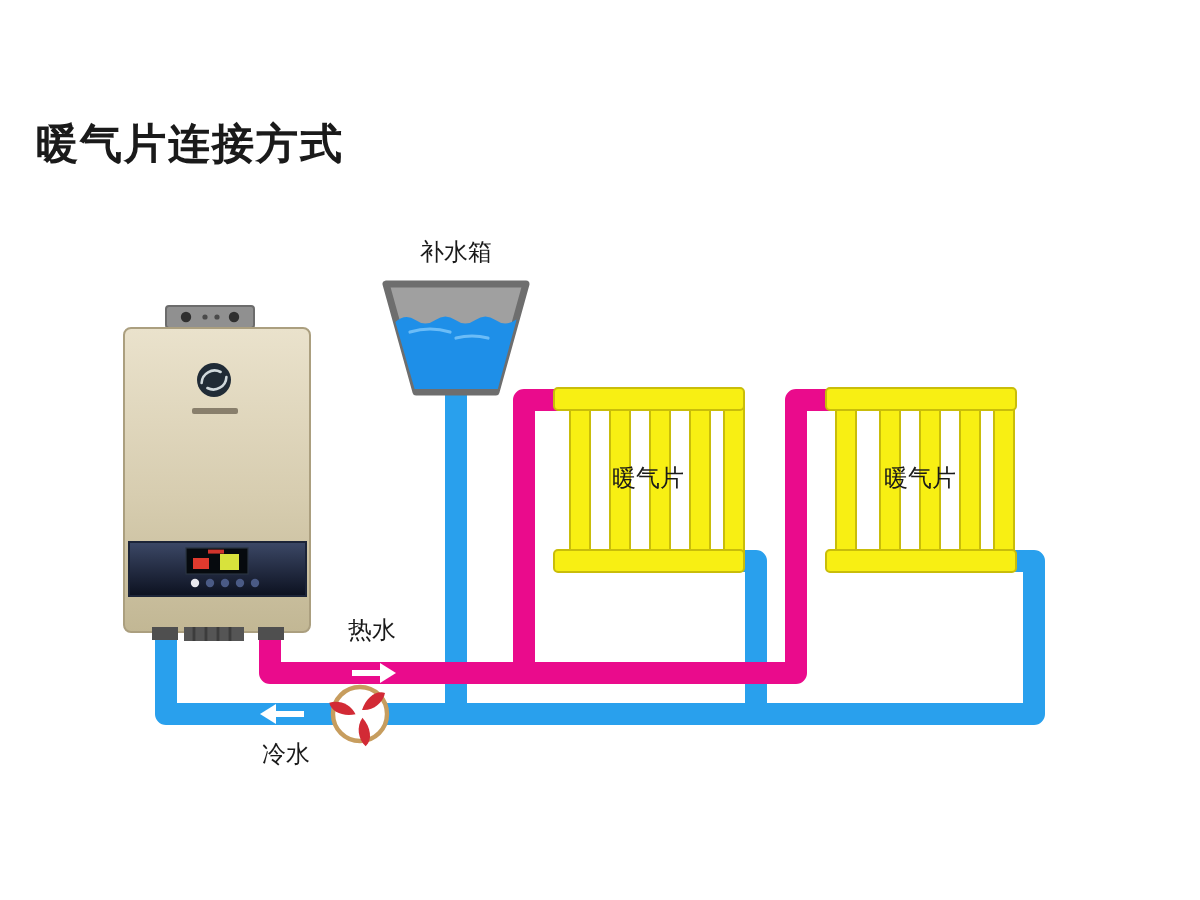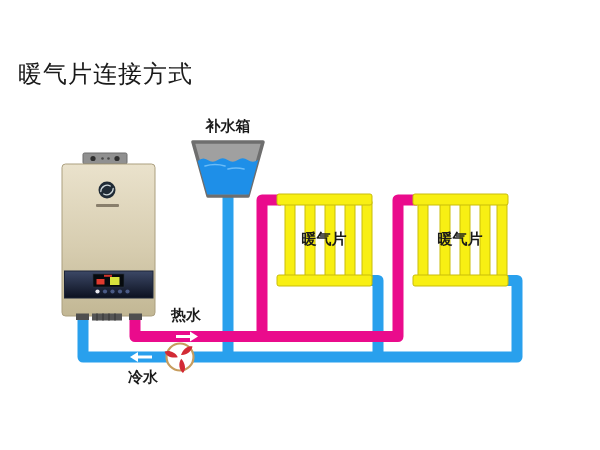--- a/index.html
+++ b/index.html
@@ -4,26 +4,26 @@
 <style>
   html,body{margin:0;padding:0;background:#fff;}
   #stage{
     position:relative;width:600px;height:450px;overflow:hidden;
     background:var(--background,#fff);
     font-family:"DejaVu Sans","Liberation Sans",sans-serif;
   }
   #diagram-svg{position:absolute;left:0;top:0;}
   .lbl{
     position:absolute;color:var(--text,#1a1a1a);
-    font-weight:700;font-size:15px;line-height:18px;
+    font-weight:400;font-size:12px;line-height:18px;
     transform:translateX(-50%);white-space:nowrap;
   }
   #page-title{
     position:absolute;left:18px;top:58px;
-    font-size:24px;font-weight:400;letter-spacing:1px;
+    font-size:21px;font-weight:700;letter-spacing:1px;
     color:var(--text,#1a1a1a);white-space:nowrap;
   }
 </style>
 </head>
 <body>
 
 <div id="stage">
 
   <svg id="diagram-svg" width="600" height="450" viewBox="0 0 600 450">
     <defs>

